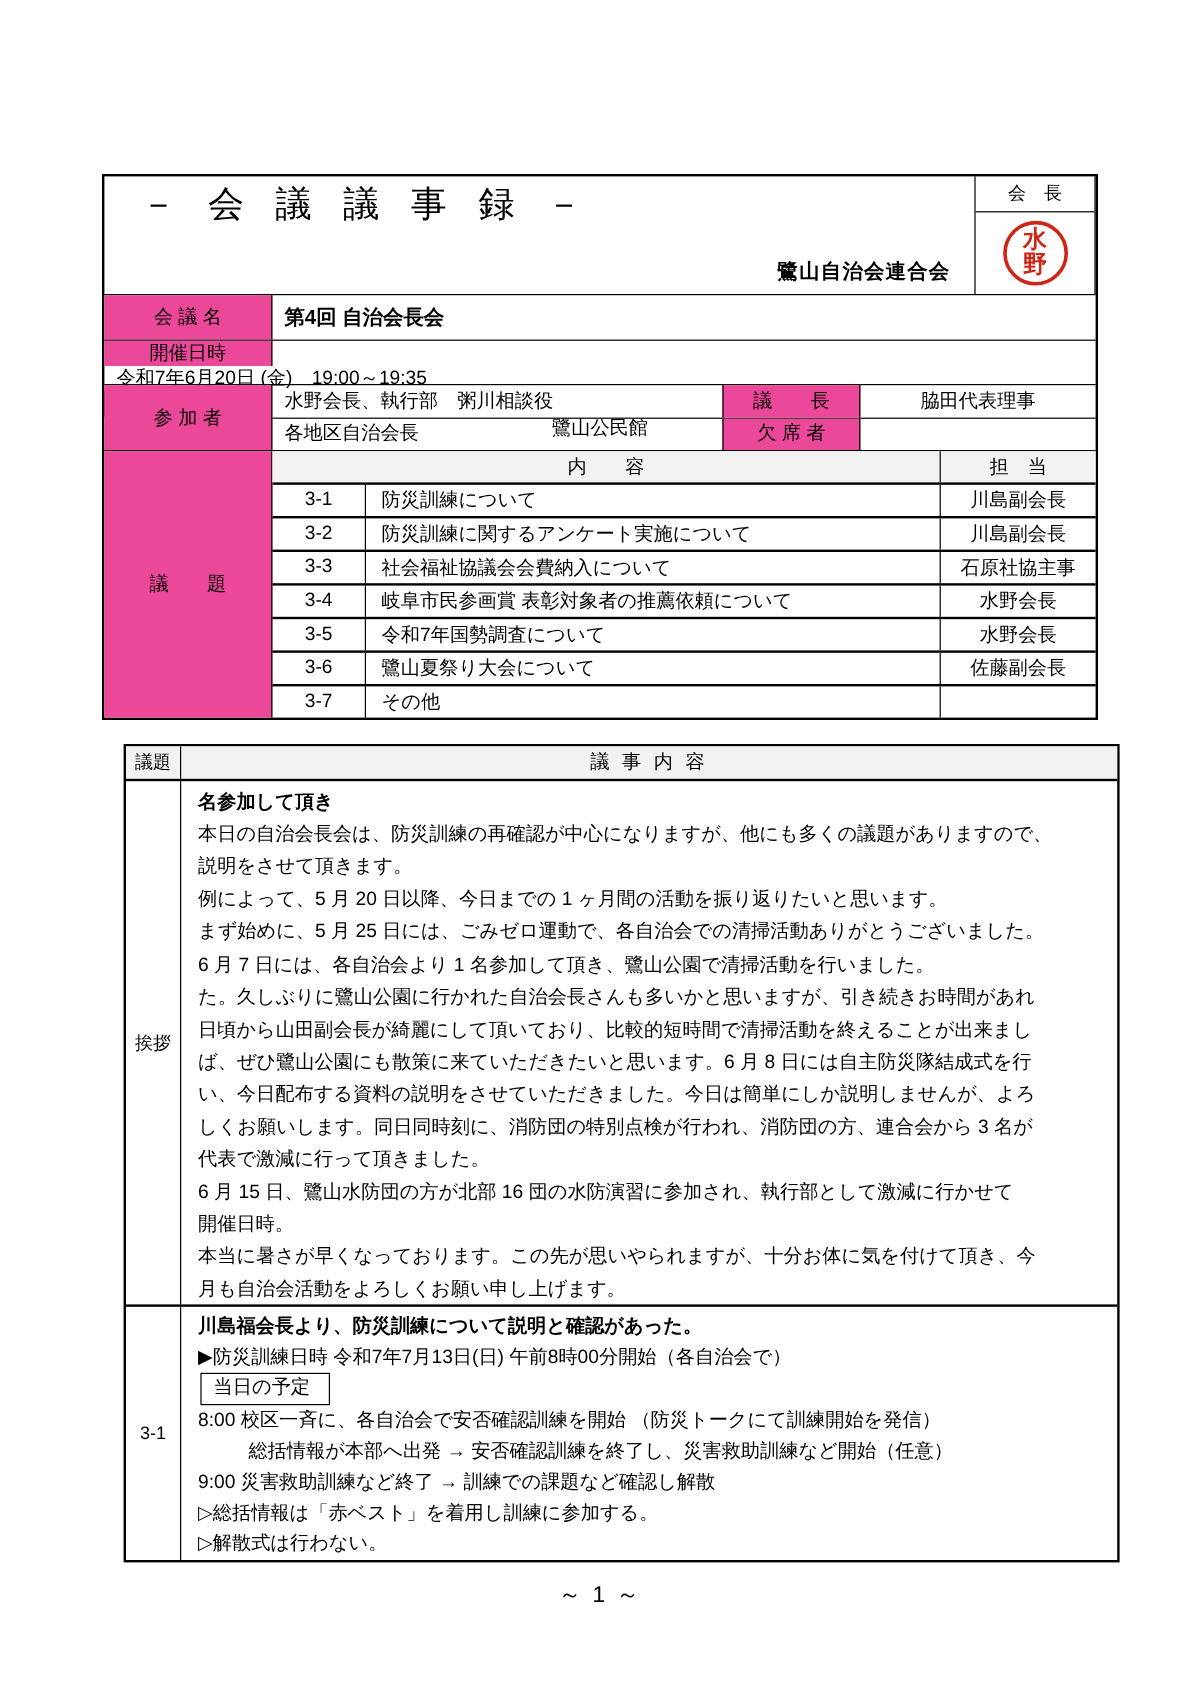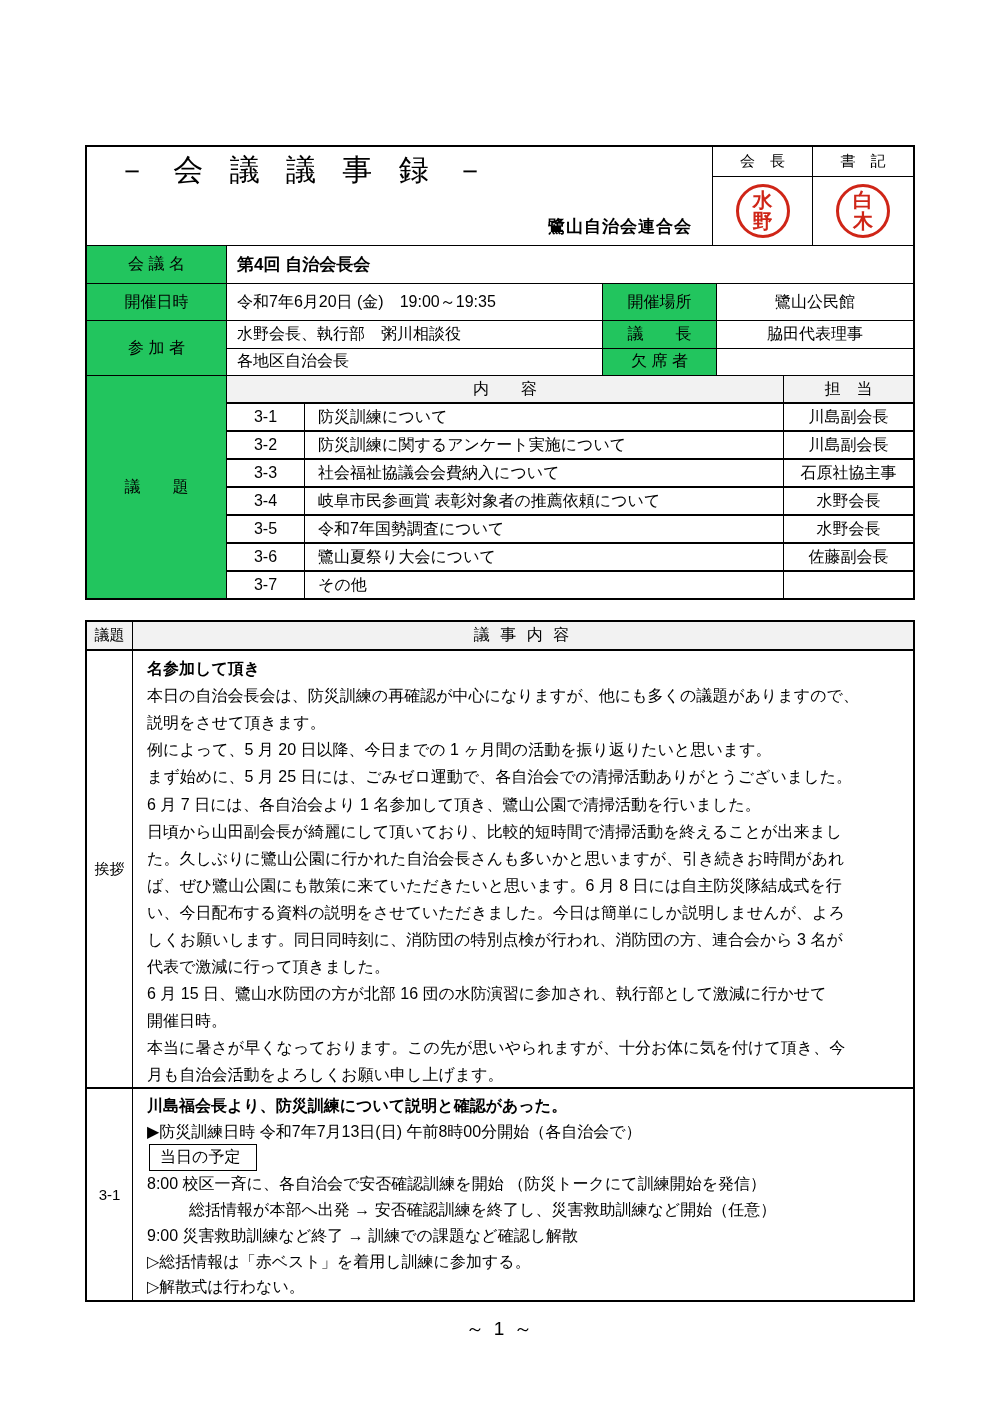--- a/index.html
+++ b/index.html
@@ -37,30 +37,30 @@
   .seal {
     width: 54px; height: 54px; border-radius: 50%;
     border: 3px solid #cf2517; color: #cf2517;
     display: flex; flex-direction: column; align-items: center; justify-content: center;
     font-weight: bold;
   }
   .seal span { font-size: 20px; line-height: 21px; letter-spacing: 0; }
 
   .row { display: flex; border-top: 1px solid #000; }
   .lbl {
-    background: #22c55e; display: flex; align-items: center; justify-content: center;
+    background: #ec4899; display: flex; align-items: center; justify-content: center;
     font-size: 16px; white-space: pre; text-align: center;
   }
   .w140 { width: 140px; border-right: 1px solid #000; }
   .w115 { width: 115px; border-left: 1px solid #000; border-right: 1px solid #000; }
   .val { display: flex; align-items: center; font-size: 16px; padding: 0 10px; white-space: nowrap; }
   .val.center { justify-content: center; padding: 0 4px; }
   .val.bold { font-weight: bold; font-size: 17px; }
   .r-name { height: 38px; }
-  .r-dt { height: 37px; }
+  .r-dt { height: 37px; flex-direction: column; }
   .w375 { width: 375px; }
   .flex1 { flex: 1; }
 
   .r-part { height: 55px; }
   .part-right { flex: 1; display: flex; flex-direction: column; }
   .part-sub { flex: 1; display: flex; }
   .part-sub.top { border-bottom: 1px solid #000; }
 
   .r-agenda { flex: 1; }
   .agenda { flex: 1; display: flex; flex-direction: column; }
@@ -69,21 +69,21 @@
   .ag-oh { width: 129px; display: flex; align-items: center; justify-content: center; font-size: 16px; white-space: pre; }
   .ag-rows { flex: 1; display: flex; flex-direction: column; }
   .ag-row { flex: 1; display: flex; border-top: 2px solid #000; }
   .ag-row:first-child { border-top: none; }
   .ag-no { width: 78px; border-right: 1px solid #000; display: flex; align-items: center; justify-content: center; font-size: 16px; }
   .ag-content { flex: 1; border-right: 1px solid #000; display: flex; align-items: center; padding-left: 13px; font-size: 16px; white-space: nowrap; }
   .ag-owner { width: 129px; display: flex; align-items: center; justify-content: center; font-size: 16px; }
 
   
   .t2 {
-    position: absolute; left: 85px; top: 620px; width: 830px; height: 682px;
+    position: absolute; left: 103px; top: 620px; width: 830px; height: 682px;
     border: 2px solid #000; display: flex; flex-direction: column; background: #fff;
   }
   .t2-head { height: 30px; display: flex; background: #f2f2f2; }
   .t2-col1 { width: 46px; border-right: 1px solid #000; display: flex; align-items: center; justify-content: center; font-size: 15px; }
   .t2-colh { flex: 1; display: flex; align-items: center; justify-content: center; font-size: 16px; letter-spacing: 3px; white-space: pre; }
   .t2-body { flex: 1; display: flex; flex-direction: column; }
   .m-row { display: flex; border-top: 2px solid #000; }
   .m-row-0 { height: 438px; }
   .m-row-1 { flex: 1; }
   .m-label { width: 46px; border-right: 1px solid #000; display: flex; align-items: center; justify-content: center; font-size: 15px; }
@@ -114,29 +114,20 @@
       </div>
       <div class="seal-col first">
         <div class="seal-head">会　長</div>
         <div class="seal-area">
           <div class="seal">
             <span>水</span>
             <span>野</span>
           </div>
         </div>
       </div>
-      <div class="seal-col">
-        <div class="seal-head">書　記</div>
-        <div class="seal-area">
-          <div class="seal">
-            <span>白</span>
-            <span>木</span>
-          </div>
-        </div>
-      </div>
     </div>
 
     <div class="row r-name">
       <div class="lbl w140">会 議 名</div>
       <div class="val bold flex1">第4回 自治会長会</div>
     </div>
 
     <div class="row r-dt">
       <div class="lbl w140">開催日時</div>
       <div class="val w375">令和7年6月20日 (金)　19:00～19:35</div>
@@ -216,22 +207,22 @@
     <div class="t2-body" id="minutes-rows">
         <div class="m-row m-row-0">
           <div class="m-label">挨拶</div>
           <div class="m-content m-content-0">
             <div class="line bold">名参加して頂き</div>
             <div class="line">本日の自治会長会は、防災訓練の再確認が中心になりますが、他にも多くの議題がありますので、</div>
             <div class="line">説明をさせて頂きます。</div>
             <div class="line">例によって、5 月 20 日以降、今日までの 1 ヶ月間の活動を振り返りたいと思います。</div>
             <div class="line">まず始めに、5 月 25 日には、ごみゼロ運動で、各自治会での清掃活動ありがとうございました。</div>
             <div class="line">6 月 7 日には、各自治会より 1 名参加して頂き、鷺山公園で清掃活動を行いました。</div>
+            <div class="line">た。久しぶりに鷺山公園に行かれた自治会長さんも多いかと思いますが、引き続きお時間があれ</div>
             <div class="line">日頃から山田副会長が綺麗にして頂いており、比較的短時間で清掃活動を終えることが出来まし</div>
-            <div class="line">た。久しぶりに鷺山公園に行かれた自治会長さんも多いかと思いますが、引き続きお時間があれ</div>
             <div class="line">ば、ぜひ鷺山公園にも散策に来ていただきたいと思います。6 月 8 日には自主防災隊結成式を行</div>
             <div class="line">い、今日配布する資料の説明をさせていただきました。今日は簡単にしか説明しませんが、よろ</div>
             <div class="line">しくお願いします。同日同時刻に、消防団の特別点検が行われ、消防団の方、連合会から 3 名が</div>
             <div class="line">代表で激減に行って頂きました。</div>
             <div class="line">6 月 15 日、鷺山水防団の方が北部 16 団の水防演習に参加され、執行部として激減に行かせて</div>
             <div class="line">開催日時。</div>
             <div class="line">本当に暑さが早くなっております。この先が思いやられますが、十分お体に気を付けて頂き、今</div>
             <div class="line">月も自治会活動をよろしくお願い申し上げます。</div>
           </div>
         </div>

